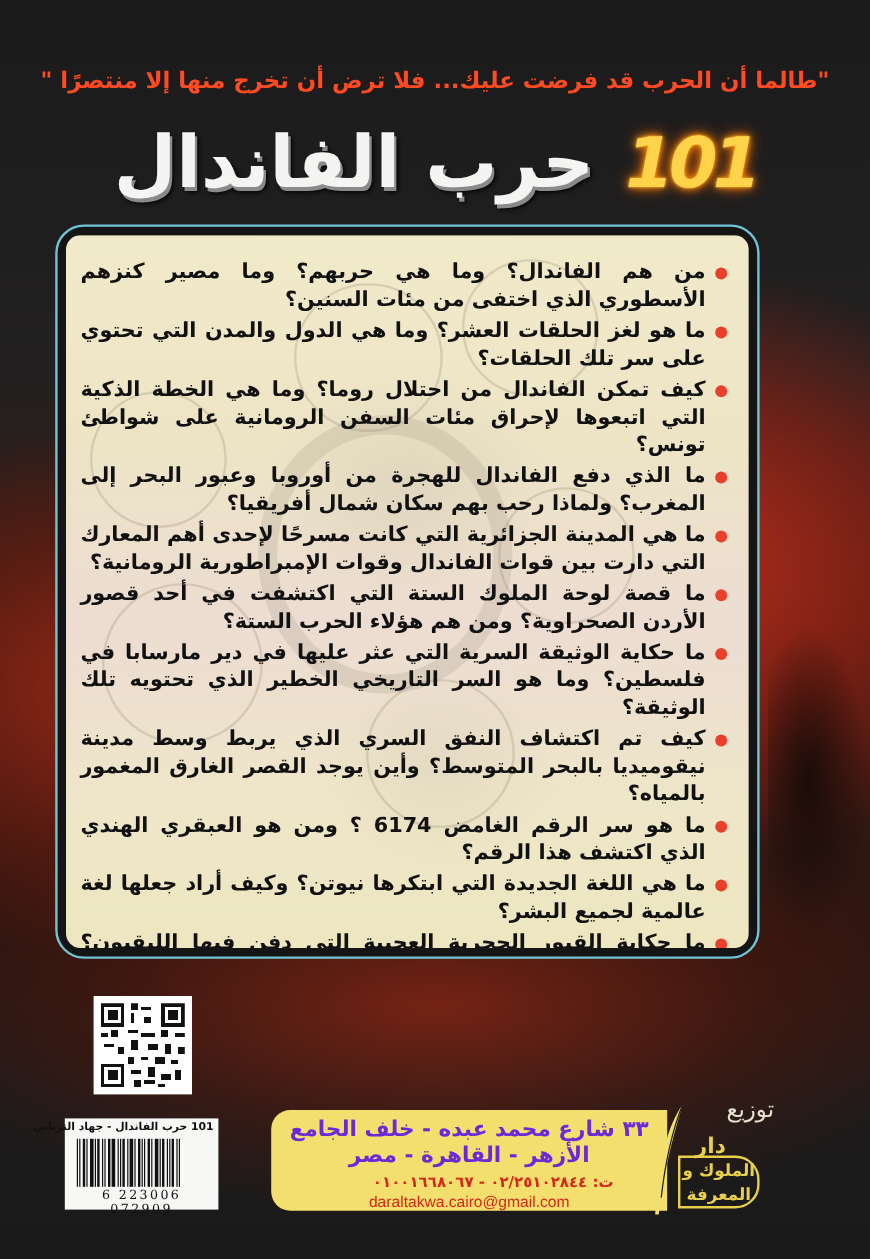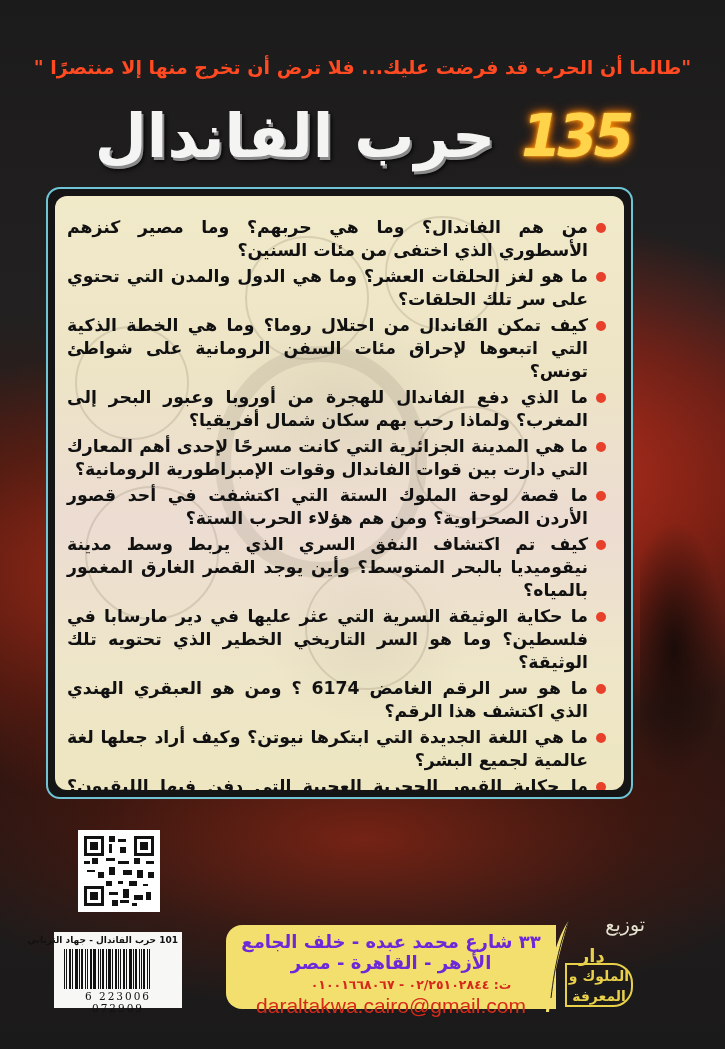--- a/index.html
+++ b/index.html
@@ -37,21 +37,21 @@
     text-shadow: 0 0 6px #ff9a00, 0 0 12px #ff6a00, 0 0 2px #fff3a0;
     letter-spacing: -4px;
   }
   .title-text {
     font-family: "DejaVu Sans", sans-serif; font-weight: bold; font-size: 60px;
     color: #f4f4f2;
     text-shadow: 2px 3px 0 #8a8a8a, 3px 4px 4px #000;
   }
   .panel-frame {
     position: absolute; left: 46px; top: 187px; width: 587px; height: 612px;
-    border: 2px solid #6fc4d6; border-radius: 14px;
+    border: 2px solid #6fc4d6; border-radius: 24px;
     background: #151515;
     padding: 7px;
     box-sizing: border-box;
   }
   .panel {
     position: relative; width: 100%; height: 100%;
     border-radius: 12px;
     background:
       radial-gradient(ellipse 30% 22% at 50% 35%, rgba(200,190,170,0.35), rgba(0,0,0,0) 70%),
       radial-gradient(ellipse 25% 20% at 55% 75%, rgba(200,190,170,0.25), rgba(0,0,0,0) 70%),
@@ -95,21 +95,21 @@
     letter-spacing: 2px; margin-top: 1px;
   }
   .publisher-box {
     position: absolute; left: 226px; top: 925px; width: 330px; height: 84px;
     background: #f2df6e; border-radius: 16px 0 0 16px;
     direction: rtl; text-align: center; box-sizing: border-box; padding-top: 6px;
   }
   .pub-address { color: #6d28d9; font-weight: bold; font-size: 18px; font-family: "DejaVu Sans", sans-serif; }
   .pub-phone { color: #d52a1b; font-weight: bold; font-size: 12.5px; margin-top: 4px; font-family: "DejaVu Sans", sans-serif; padding-left: 40px; }
   .pub-email {
-    direction: ltr; color: #d52a1b; font-size: 21px; margin-top: 2px;
+    direction: ltr; color: #d52a1b; font-size: 13px; margin-top: 2px;
     font-family: "Liberation Sans", sans-serif;
   }
   .feather {
     position: absolute; left: 543px; top: 918px; width: 28px; height: 96px;
   }
   .logo-area { position: absolute; left: 565px; top: 905px; width: 80px; height: 110px; }
   .distrib-label {
     position: absolute; top: 8px; right: 0; direction: rtl;
     color: #e8e3d0; font-size: 19px; font-family: "DejaVu Serif", serif;
   }
@@ -127,43 +127,43 @@
 </style>
 </head>
 <body>
 
 <div class="bg-texture"></div>
 <div class="bg-shadow-figure"></div>
 
 <div class="quote">"طالما أن الحرب قد فرضت عليك... فلا ترض أن تخرج منها إلا منتصرًا "</div>
 
 <div class="title-row">
-  <span class="title-number">135</span>
+  <span class="title-number">101</span>
   <span class="title-text">حرب الفاندال</span>
 </div>
 
 <div class="panel-frame">
   <div class="panel">
     <div class="deco-circle" style="left:330px;top:20px;width:110px;height:110px;"></div>
     <div class="deco-circle" style="left:190px;top:40px;width:120px;height:120px;"></div>
     <div class="deco-circle" style="left:20px;top:130px;width:110px;height:110px;"></div>
     <div class="deco-circle" style="left:160px;top:150px;width:180px;height:200px;border-width:16px;border-color:rgba(150,140,120,0.2);"></div>
     <div class="deco-circle" style="left:30px;top:290px;width:130px;height:130px;"></div>
     <div class="deco-circle" style="left:360px;top:210px;width:110px;height:110px;"></div>
     <div class="deco-circle" style="left:250px;top:370px;width:120px;height:120px;"></div>
 
     <ul class="questions">
       <li class="q"><span class="bullet"></span><span>من هم الفاندال؟ وما هي حربهم؟ وما مصير كنزهم الأسطوري الذي اختفى من مئات السنين؟</span></li>
       <li class="q"><span class="bullet"></span><span>ما هو لغز الحلقات العشر؟ وما هي الدول والمدن التي تحتوي على سر تلك الحلقات؟</span></li>
       <li class="q"><span class="bullet"></span><span>كيف تمكن الفاندال من احتلال روما؟ وما هي الخطة الذكية التي اتبعوها لإحراق مئات السفن الرومانية على شواطئ تونس؟</span></li>
       <li class="q"><span class="bullet"></span><span>ما الذي دفع الفاندال للهجرة من أوروبا وعبور البحر إلى المغرب؟ ولماذا رحب بهم سكان شمال أفريقيا؟</span></li>
       <li class="q"><span class="bullet"></span><span>ما هي المدينة الجزائرية التي كانت مسرحًا لإحدى أهم المعارك التي دارت بين قوات الفاندال وقوات الإمبراطورية الرومانية؟</span></li>
       <li class="q"><span class="bullet"></span><span>ما قصة لوحة الملوك الستة التي اكتشفت في أحد قصور الأردن الصحراوية؟ ومن هم هؤلاء الحرب الستة؟</span></li>
+      <li class="q"><span class="bullet"></span><span>ما حكاية الوثيقة السرية التي عثر عليها في دير مارسابا في فلسطين؟ وما هو السر التاريخي الخطير الذي تحتويه تلك الوثيقة؟</span></li>
       <li class="q"><span class="bullet"></span><span>كيف تم اكتشاف النفق السري الذي يربط وسط مدينة نيقوميديا بالبحر المتوسط؟ وأين يوجد القصر الغارق المغمور بالمياه؟</span></li>
-      <li class="q"><span class="bullet"></span><span>ما حكاية الوثيقة السرية التي عثر عليها في دير مارسابا في فلسطين؟ وما هو السر التاريخي الخطير الذي تحتويه تلك الوثيقة؟</span></li>
       <li class="q"><span class="bullet"></span><span>ما هو سر الرقم الغامض 6174 ؟ ومن هو العبقري الهندي الذي اكتشف هذا الرقم؟</span></li>
       <li class="q"><span class="bullet"></span><span>ما هي اللغة الجديدة التي ابتكرها نيوتن؟ وكيف أراد جعلها لغة عالمية لجميع البشر؟</span></li>
       <li class="q"><span class="bullet"></span><span>ما حكاية القبور الحجرية العجيبة التي دفن فيها الليقيون؟ ولماذا اختاروا نحتها في أعالي الجبال؟</span></li>
     </ul>
   </div>
 </div>
 
 <div class="qr">
   <svg viewBox="0 0 25 25" shape-rendering="crispEdges">
     <rect x="0" y="0" width="7" height="7" fill="#111"></rect>

